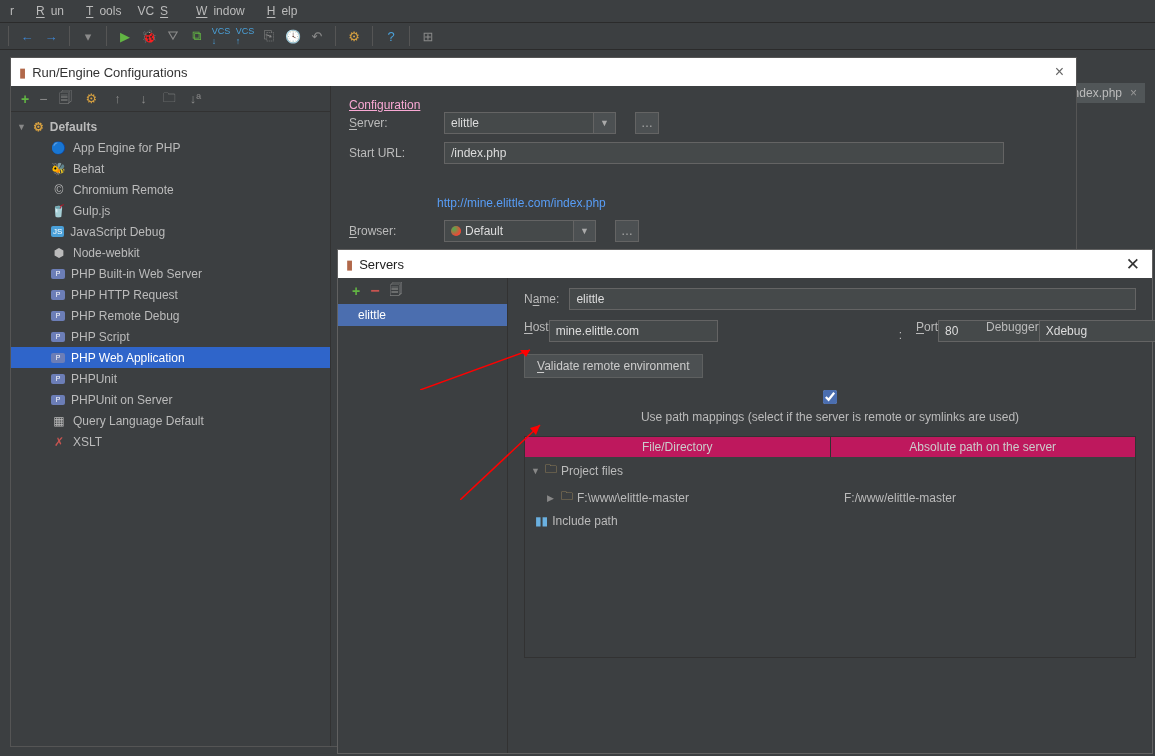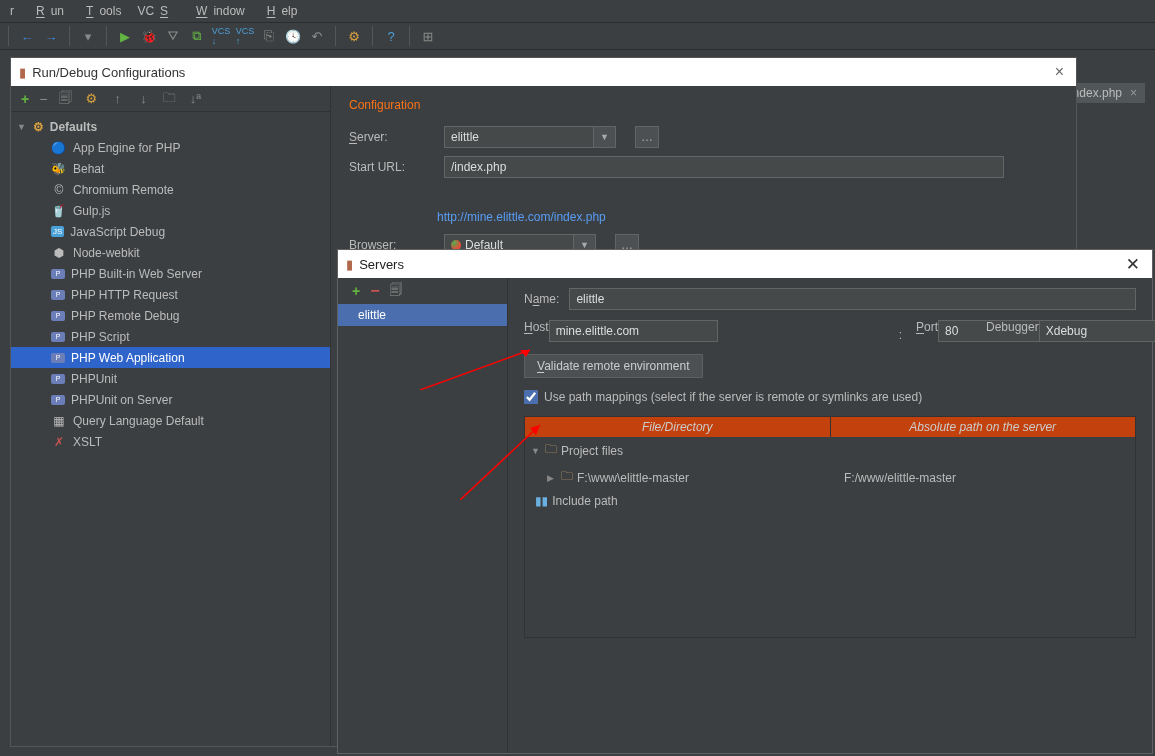--- a/index.html
+++ b/index.html
@@ -23,21 +23,21 @@
 .sb-minus { color:#8a8a8a; font-size:14px;}
 .tree { flex:1; overflow:auto; padding:4px 0;}
 .tree-node { display:flex; align-items:center; gap:6px; padding:2px 6px 2px 18px; cursor:pointer; height:21px;}
 .tree-node.selected { background:#2f65ca; color:#fff;}
 .tree-node .arrow { width:10px; color:#888; font-size:9px;}
 .tree-node .nicon { width:16px; text-align:center;}
 .tree-indent { padding-left:40px;}
 .tree-root { padding-left:6px; font-weight:bold;}
 .icon-gear { color:#d6a040;}
 .cfg-panel { flex:1; padding:12px 18px; position:relative;}
-.cfg-heading { margin-bottom:14px; color:#f97316;}
+.cfg-heading { color:#f9a8d4;text-decoration:underline;}
 .cfg-row { display:flex; align-items:center; margin-bottom:8px; gap:15px;}
 .cfg-label { width:80px; color:#bbb;}
 .text-input { background:#45494a; border:1px solid #646464; color:#ddd; padding:3px 6px; font-size:12px; height:22px;}
 .combo { display:flex; }
 .combo .text-input { width:150px;}
 .combo-btn { width:22px; height:22px; background:#4c5052; border:1px solid #646464; border-left:none; display:flex; align-items:center; justify-content:center; color:#aaa; cursor:pointer; font-size:9px;}
 .ellips-btn { width:24px; height:22px; background:#4c5052; border:1px solid #646464; display:flex; align-items:center; justify-content:center; margin-left:4px; cursor:pointer; color:#aaa;}
 .url-link { color:#589df6; margin-left:88px; margin-bottom:10px; display:block;margin-top:32px;}
 .chrome-dot { display:inline-block; width:10px; height:10px; border-radius:50%; background:radial-gradient(circle at 30% 30%, #4caf50, #f44336 70%, #ffeb3b); margin-right:4px; vertical-align:middle;}
 
@@ -53,24 +53,24 @@
 .sv-copy { color:#999; font-size:13px;}
 .sv-list { flex:1;}
 .sv-item { padding:4px 20px; cursor:pointer;}
 .sv-item.selected { background:#4b6eaf; color:#fff;}
 .sv-right { flex:1; padding:10px 16px;}
 .sv-form-row { display:flex; align-items:center; gap:10px; margin-bottom:10px;}
 .sv-form-row .flabel { color:#bbb;}
 .sv-form-row .colon { margin:0 4px;}
 .col-head { display:flex; flex-direction:row;}
 .btn { background:#4c5052; border:1px solid #5e6060; color:#ccc; padding:4px 12px; font-size:12px; cursor:pointer;}
-.checkbox-row { display:flex; align-items:center; gap:6px; margin:12px 0;}
+.checkbox-row { display:flex; align-items:center; gap:6px; margin:12px 0;flex-direction:column;}
 input[type=checkbox]{ accent-color:#4b6eaf; width:14px; height:14px;}
 .map-table { border:1px solid #323232;}
-.map-head { display:flex; background:#c2410c;font-style:italic;}
+.map-head { display:flex; background:#be185d;}
 .map-head div { flex:1; text-align:center; padding:3px 0; color:#ccc; border-right:1px solid #323232;}
 .map-head div:last-child { border-right:none;}
 .map-body { min-height:200px; background:#3c3f41;}
 .map-row { display:flex; padding:2px 0;}
 .map-row .cell { flex:1; padding:1px 6px; display:flex; align-items:center; gap:4px;}
 .folder-icon { color:#c9a96a;}
 .proj-arrow { width:10px; color:#888; font-size:9px;}
 .red-arrow { position:absolute; pointer-events:none; }
 .php-icon { display:inline-block; width:14px; height:10px; background:#6c7eb7; border-radius:2px; font-size:7px; color:#fff; text-align:center; line-height:10px;}
 </style>
@@ -112,21 +112,21 @@
 
 <div class="editor-tab">
   <span class="php-icon">P</span>
   <span>index.php</span>
   <span class="x">×</span>
 </div>
 
 <div class="dialog">
   <div class="dlg-title">
     <span style="color:#b1684a;margin-right:6px">▮</span>
-    <span>Run/Debug Configurations</span>
+    <span>Run/Engine Configurations</span>
     <span class="spacer"></span>
     <span class="dlg-close">×</span>
   </div>
   <div class="dlg-body">
 
     <div class="sidebar">
       <div class="sb-toolbar">
         <span class="sb-add">+</span>
         <span class="sb-minus">−</span>
         <span class="tb-icon">🗐</span>

